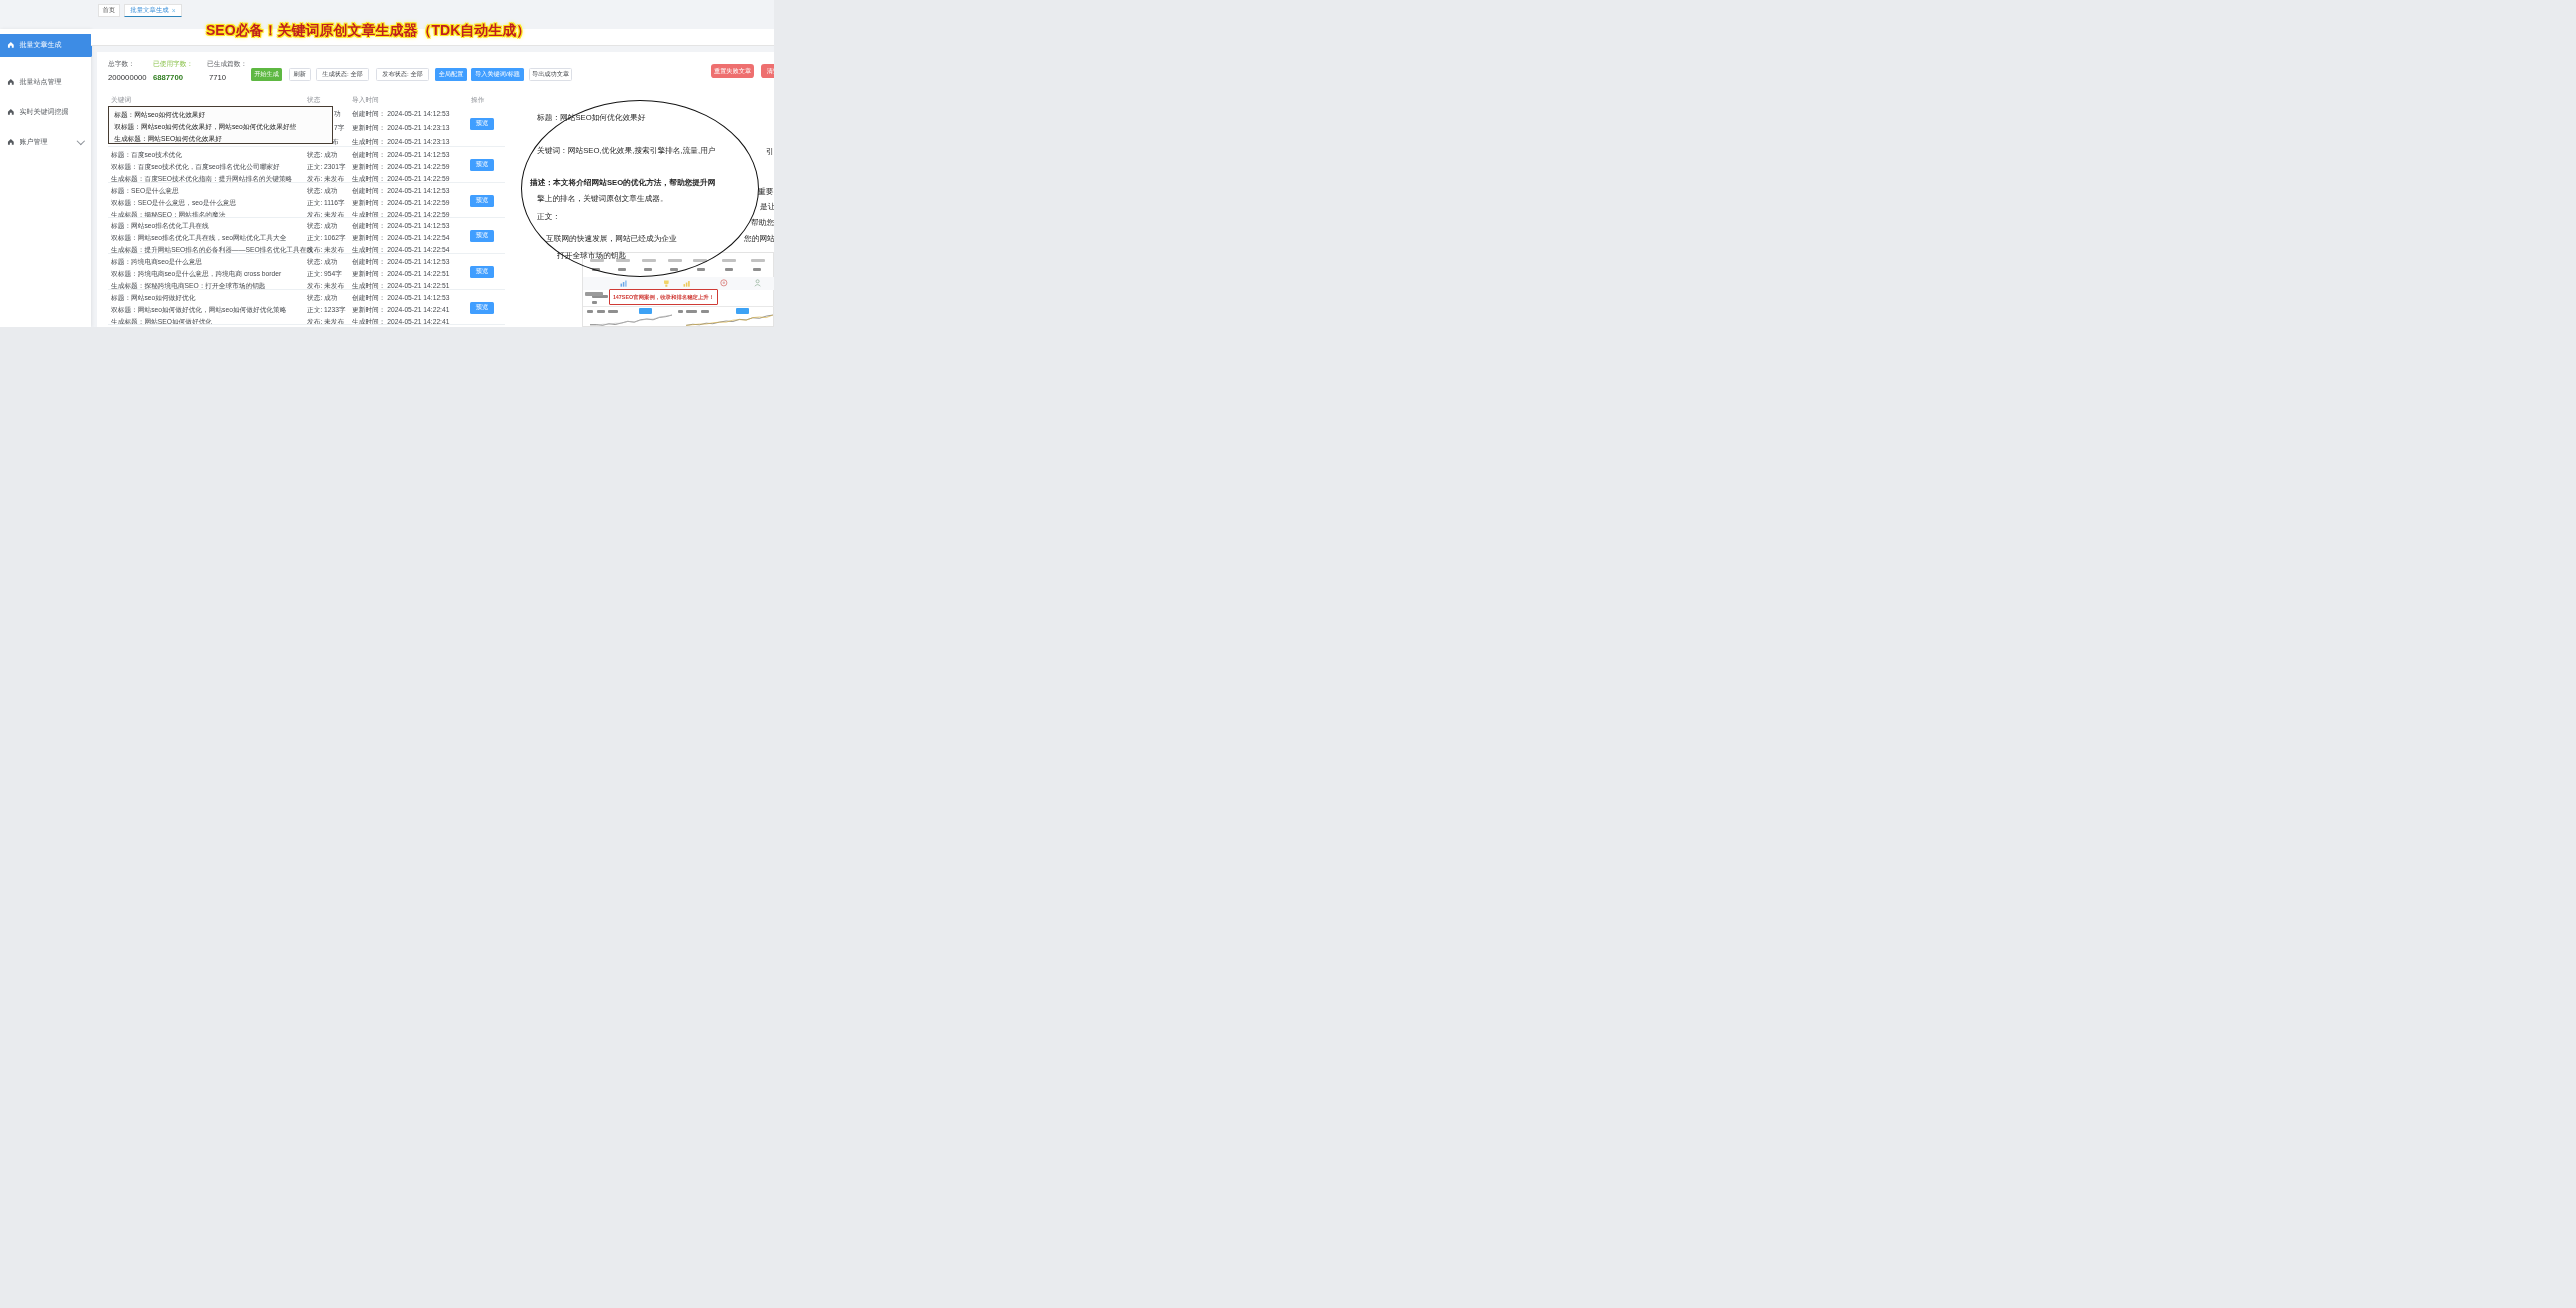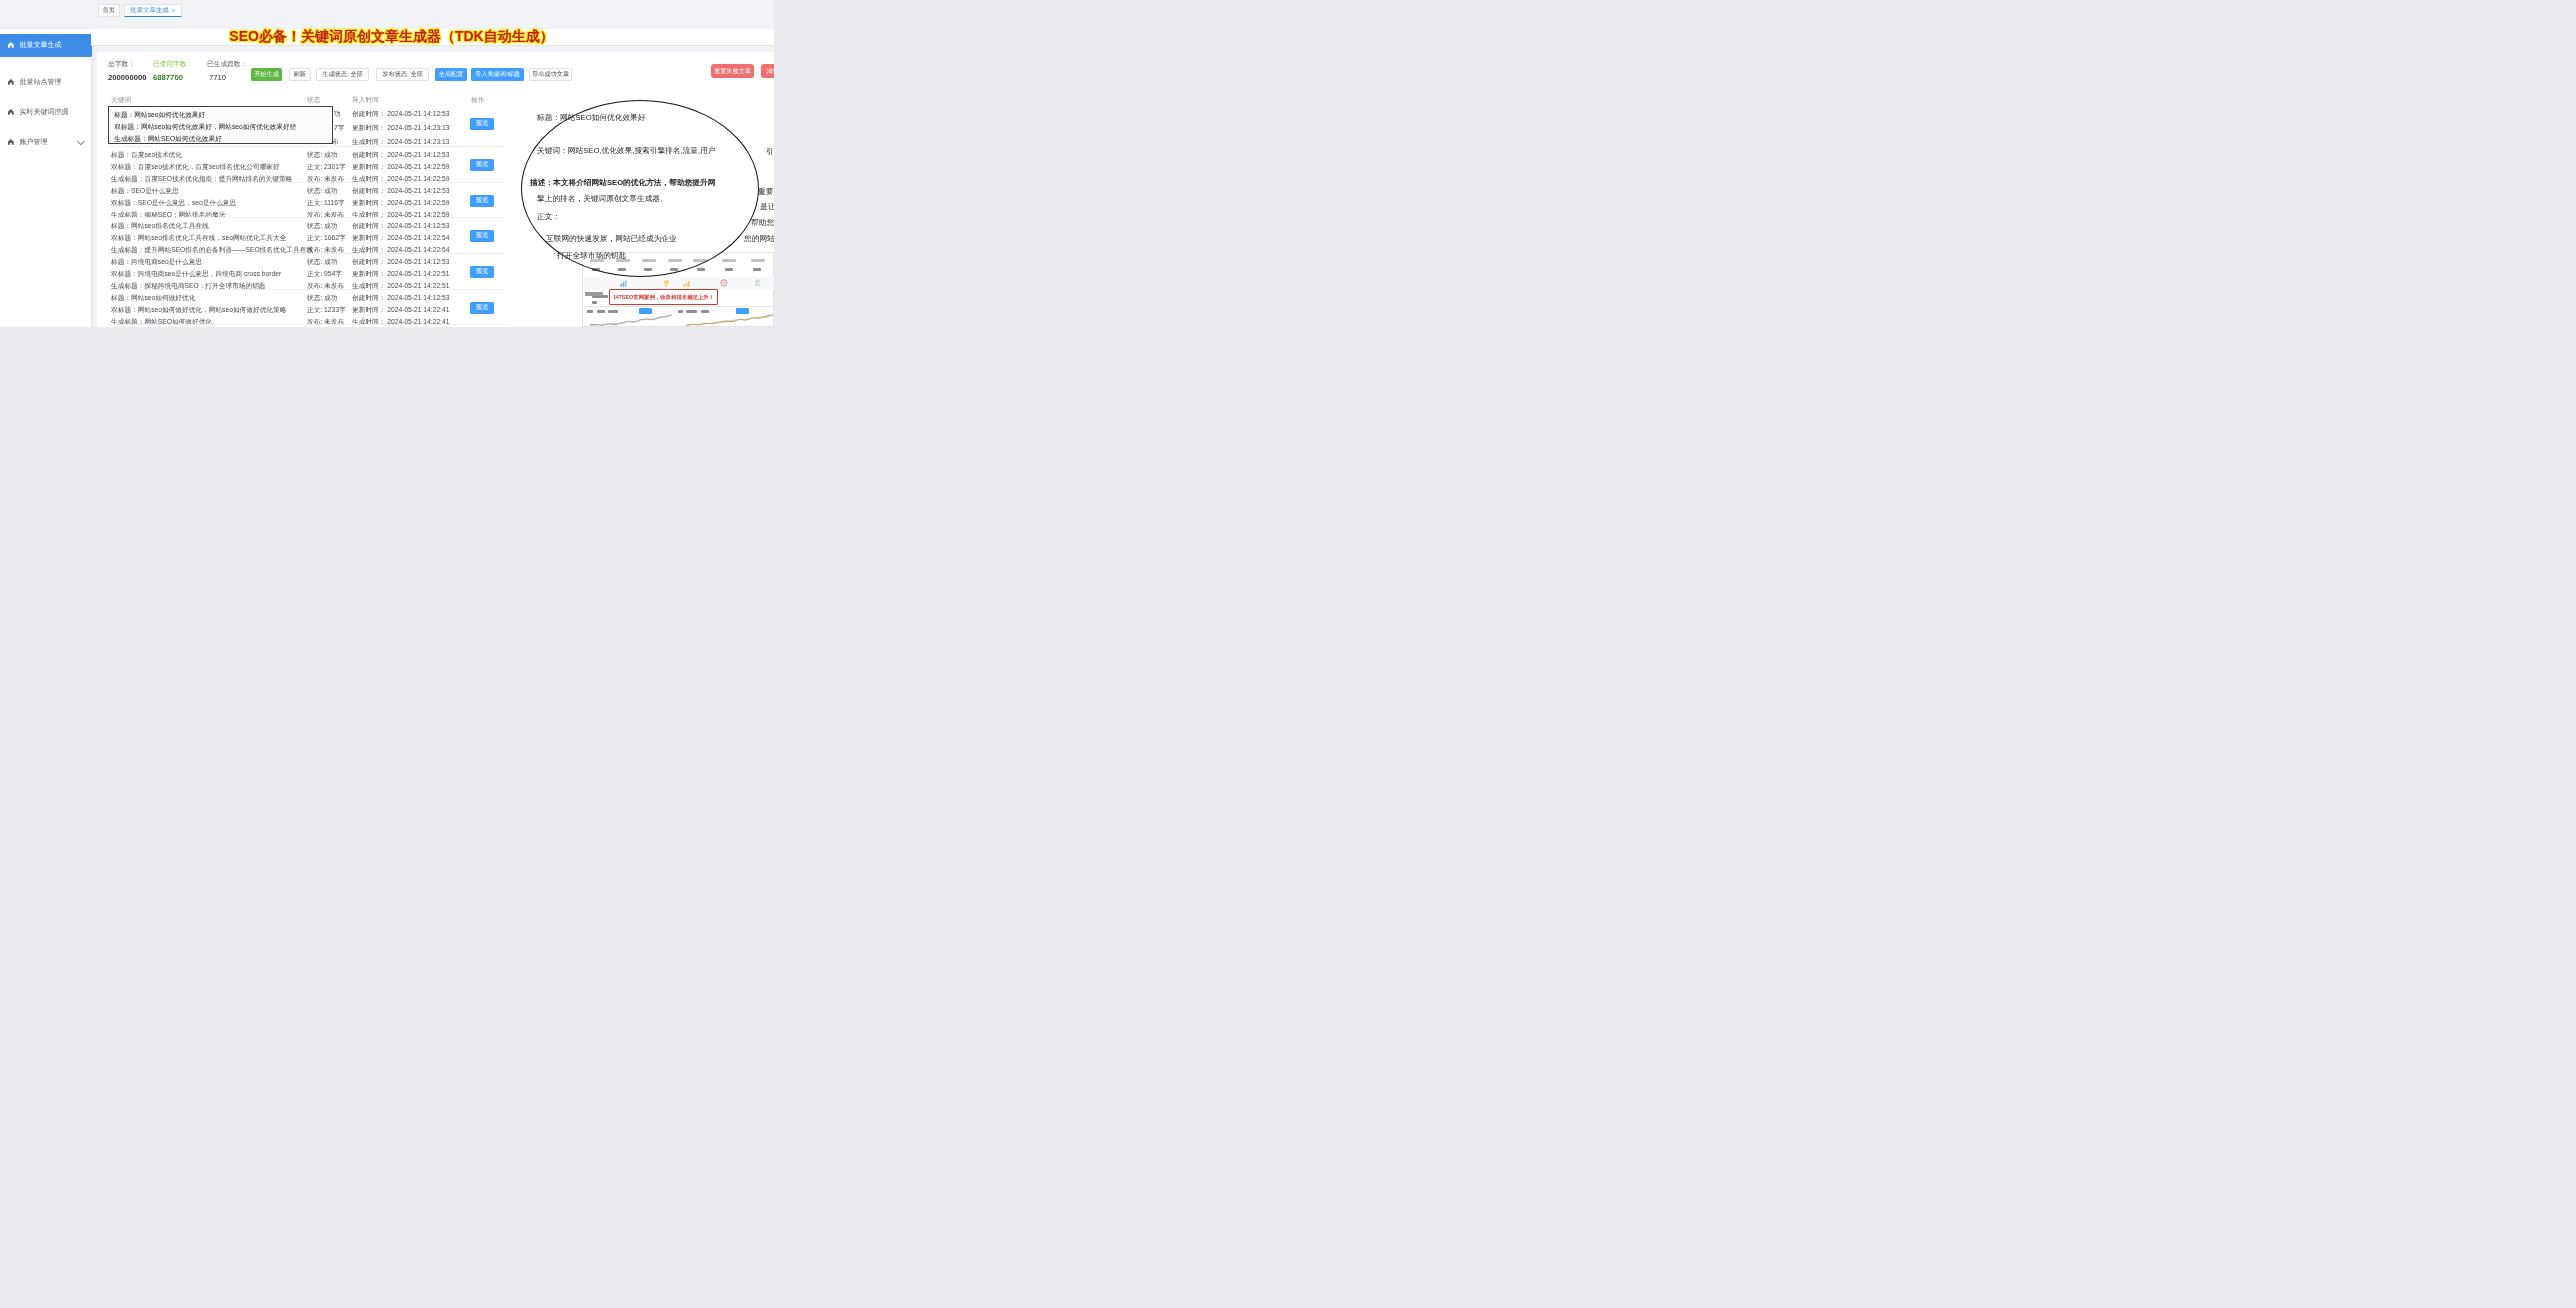--- a/index.html
+++ b/index.html
@@ -28,21 +28,21 @@
   .chev{position:absolute;left:78px;width:4.6px;height:4.6px;border-right:0.8px solid #8a8f96;border-bottom:0.8px solid #8a8f96;
         transform:rotate(45deg);margin-top:-2.1px;}
   
   .tabbar{position:absolute;left:91px;top:29px;width:683px;height:17px;background:#fff;border-bottom:0.5px solid #e4e4e4;box-sizing:border-box;}
   .tab{position:absolute;top:3.6px;height:13.4px;box-sizing:border-box;border:0.5px solid #e2e2e2;background:#fff;
        display:flex;align-items:center;justify-content:center;font-size:6.4px;color:#555;cursor:pointer;}
   .tab.active{color:#3a8fd9;border-bottom:1px solid #2c84bc;}
   .tab .x{margin-left:3.1px;color:#74b9e8;font-size:6.7px;}
   
   .card{position:absolute;left:97px;top:52px;width:677px;height:276px;background:#fff;}
-  .banner{position:absolute;left:206px;top:28px;width:371px;text-align:center;font-size:14px;font-weight:bold;color:#bf1f1f;z-index:60;
+  .banner{position:absolute;left:206px;top:22px;width:371px;text-align:left;font-size:14px;font-weight:bold;color:#bf1f1f;z-index:60;
           text-shadow:-1px -1px 0 #ffe71a,1px -1px 0 #ffe71a,-1px 1px 0 #ffe71a,1px 1px 0 #ffe71a,0 0 4.6px #ffe400;}
   .stat-label{font-size:6.7px;color:#606266;}
   .stat-value{font-size:7.7px;color:#303133;}
   .green-l{color:#8ac24a;}
   .green-v{color:#2f7d1f;font-weight:bold;}
   
   .th{font-size:6.7px;color:#909399;}
   .row{position:absolute;left:0;width:520px;height:36px;}
   .c1{left:111px;} .c2{left:307px;} .c3{left:352px;}
   .ln1{top:3.1px;} .ln2{top:15px;} .ln3{top:27px;}
@@ -110,21 +110,21 @@
   <div class="tab active" style="left:124px;width:58px;">
     <span>批量文章生成</span>
     <span class="x">×</span>
   </div>
 
   <div class="card"></div>
 
   <div class="banner">SEO必备！关键词原创文章生成器（TDK自动生成）</div>
 
   <div class="t stat-label" style="left:108px;top:60px;">总字数：</div>
-  <div class="t stat-value" style="left:108px;top:73px;font-weight:bold;">200000000</div>
+  <div class="t stat-value" style="left:108px;top:73px;">200000000</div>
   <div class="t stat-label green-l" style="left:153px;top:60px;">已使用字数：</div>
   <div class="t stat-value green-v" style="left:153px;top:73px;">6887700</div>
   <div class="t stat-label" style="left:207px;top:60px;">已生成篇数：</div>
   <div class="t stat-value" style="left:209px;top:73px;">7710</div>
 
   <button class="btn" style="left:251px;top:68px;width:31px;height:13.4px;background:#5eb842;color:#fff;">开始生成</button>
   <button class="btn btn-outline" style="left:289px;top:68px;width:21.6px;height:13.4px;">刷新</button>
   <button class="btn btn-outline" style="left:316px;top:68px;width:53px;height:13.4px;">生成状态: 全部</button>
   <button class="btn btn-outline" style="left:376px;top:68px;width:53px;height:13.4px;">发布状态: 全部</button>
   <button class="btn btn-blue" style="left:435px;top:68px;width:32px;height:13.4px;">全局配置</button>

